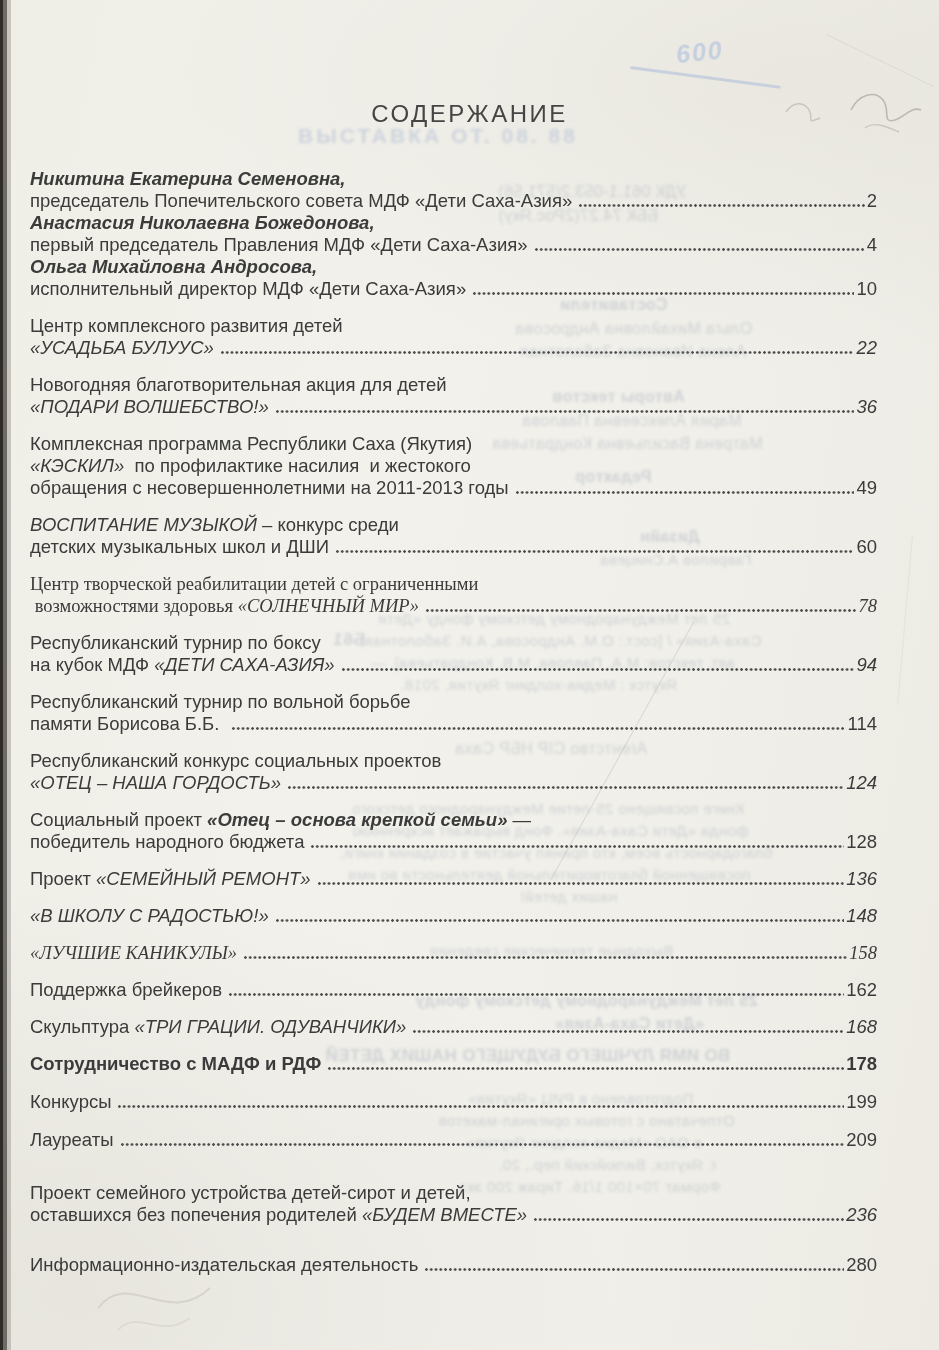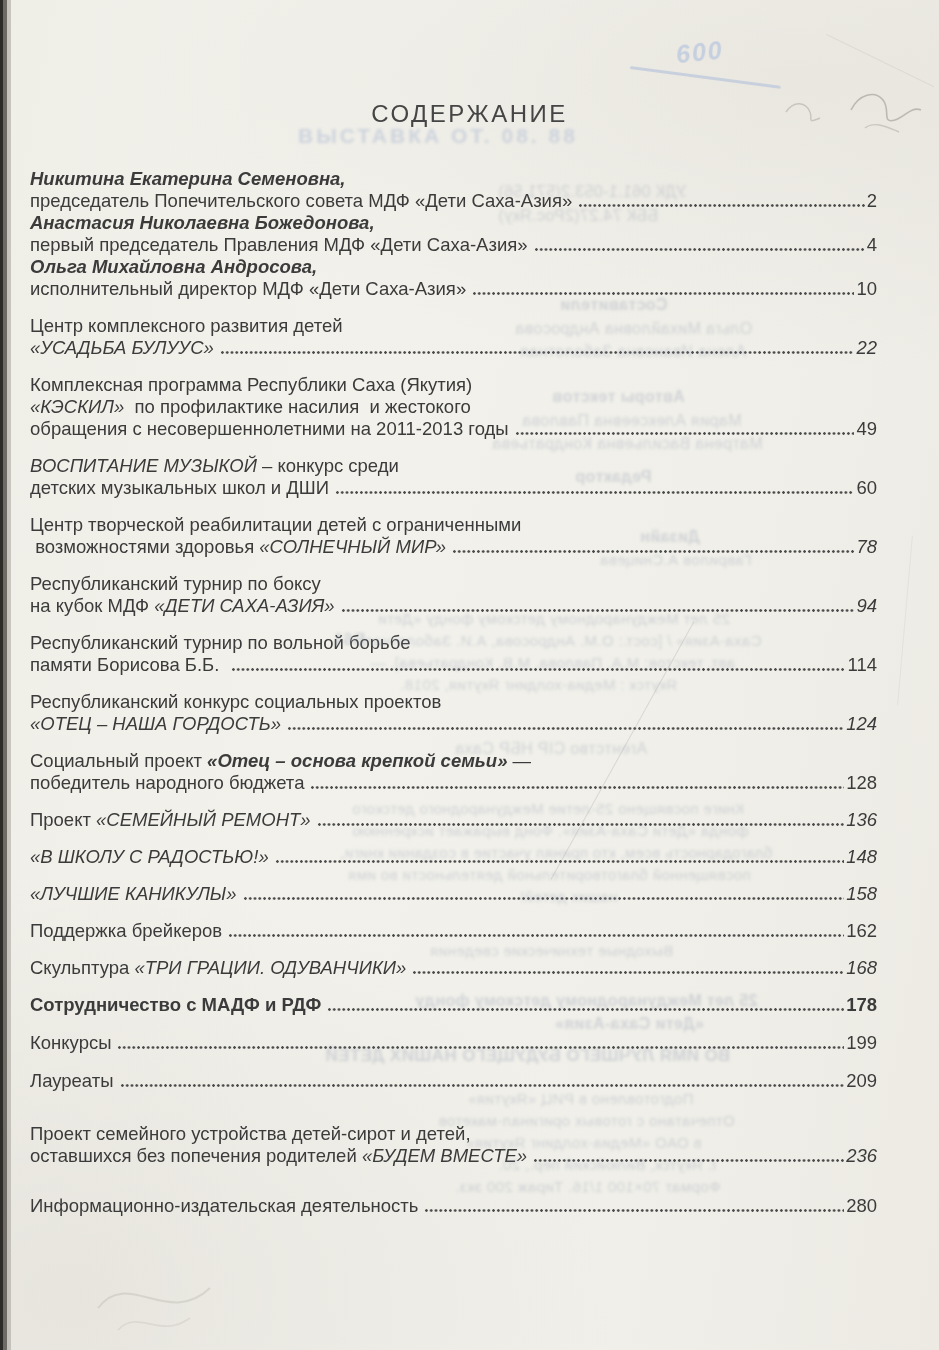--- a/index.html
+++ b/index.html
@@ -141,20 +141,30 @@
           <span class="seg n">Центр комплексного развития детей</span>
         </div>
         <div class="row">
           <span class="seg i">«УСАДЬБА БУЛУУС»</span>
           <span class="leader"></span>
           <span class="pagenum i">22</span>
         </div>
       </div>
       <div class="entry" style="margin-top: 15px;">
         <div class="row">
+          <span class="seg n">Новогодняя благотворительная акция для детей</span>
+        </div>
+        <div class="row">
+          <span class="seg i">«ПОДАРИ ВОЛШЕБСТВО!»</span>
+          <span class="leader"></span>
+          <span class="pagenum i">36</span>
+        </div>
+      </div>
+      <div class="entry" style="margin-top: 15px;">
+        <div class="row">
           <span class="seg n">Комплексная программа Республики Саха (Якутия)</span>
         </div>
         <div class="row">
           <span class="seg i">«КЭСКИЛ»</span>
           <span class="seg n">  по профилактике насилия  и жестокого</span>
         </div>
         <div class="row">
           <span class="seg n">обращения с несовершеннолетними на 2011-2013 годы</span>
           <span class="leader"></span>
           <span class="pagenum">49</span>
@@ -164,21 +174,21 @@
         <div class="row">
           <span class="seg i">ВОСПИТАНИЕ МУЗЫКОЙ</span>
           <span class="seg n"> – конкурс среди</span>
         </div>
         <div class="row">
           <span class="seg n">детских музыкальных школ и ДШИ</span>
           <span class="leader"></span>
           <span class="pagenum">60</span>
         </div>
       </div>
-      <div class="entry" style="margin-top: 15px;">
+      <div class="entry" style="margin-top: 15px; font-family: Liberation Serif, serif;">
         <div class="row">
           <span class="seg n">Центр творческой реабилитации детей с ограниченными</span>
         </div>
         <div class="row">
           <span class="seg n"> возможностями здоровья </span>
           <span class="seg i">«СОЛНЕЧНЫЙ МИР»</span>
           <span class="leader"></span>
           <span class="pagenum i">78</span>
         </div>
       </div>
@@ -233,21 +243,21 @@
           <span class="pagenum i">136</span>
         </div>
       </div>
       <div class="entry" style="margin-top: 15px;">
         <div class="row">
           <span class="seg i">«В ШКОЛУ С РАДОСТЬЮ!»</span>
           <span class="leader"></span>
           <span class="pagenum i">148</span>
         </div>
       </div>
-      <div class="entry" style="margin-top: 15px;">
+      <div class="entry" style="margin-top: 15px; font-family: Liberation Serif, serif;">
         <div class="row">
           <span class="seg i">«ЛУЧШИЕ КАНИКУЛЫ»</span>
           <span class="leader"></span>
           <span class="pagenum i">158</span>
         </div>
       </div>
       <div class="entry" style="margin-top: 15px;">
         <div class="row">
           <span class="seg n">Поддержка брейкеров</span>
           <span class="leader"></span>

